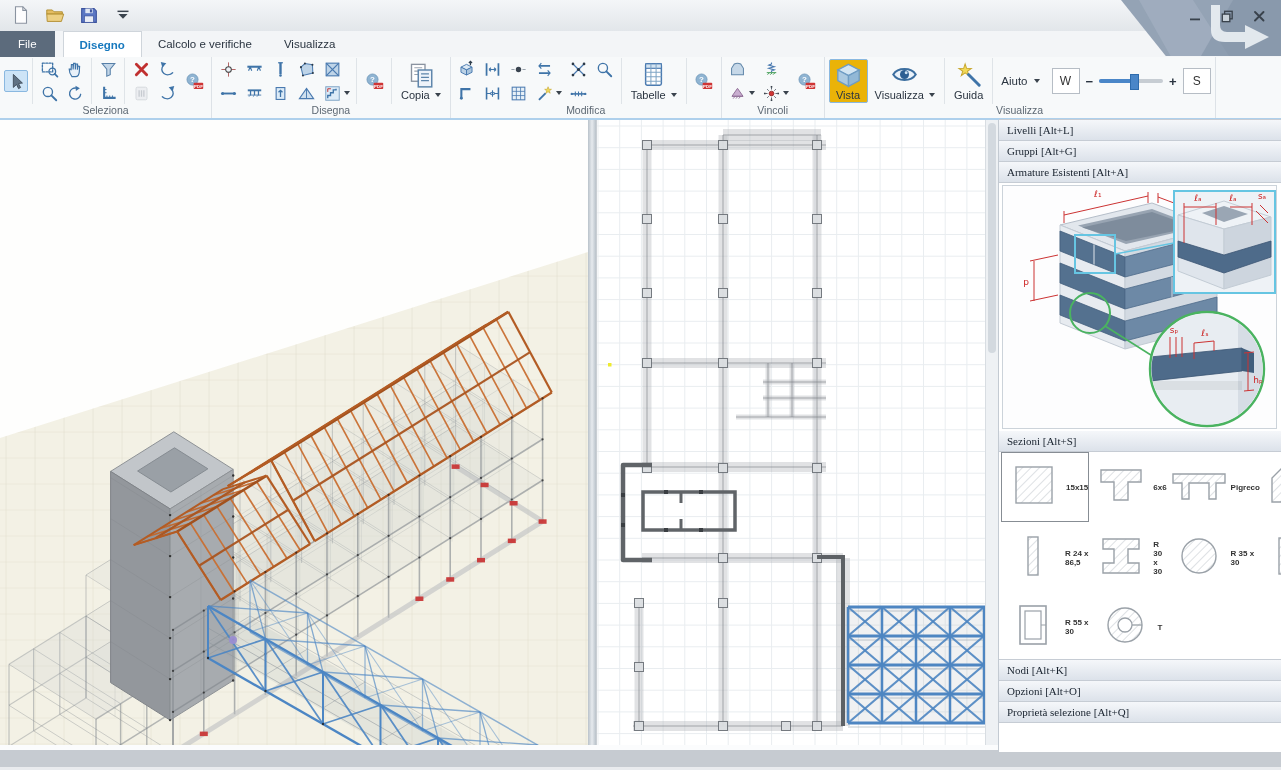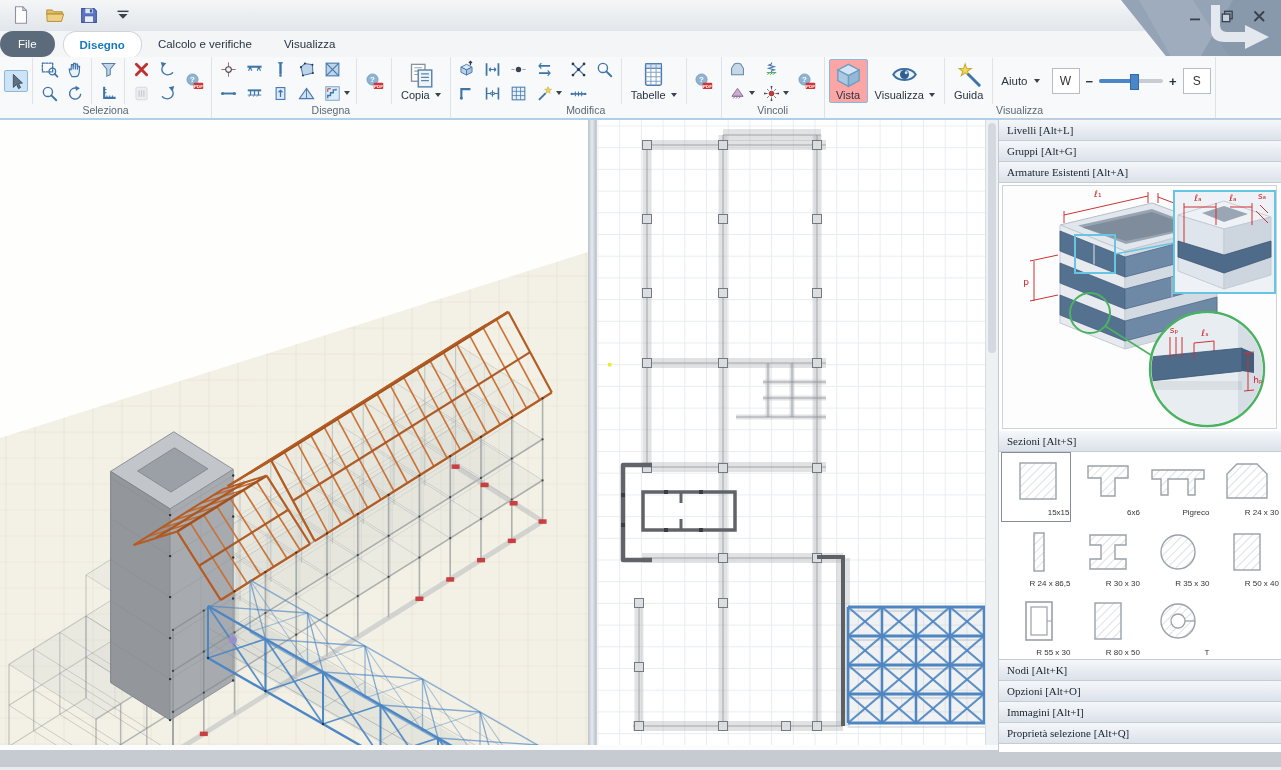--- a/index.html
+++ b/index.html
@@ -14,21 +14,21 @@
     clip-path:polygon(0 0,100% 0,100% 100%,28% 100%);z-index:5;}
   .corner .diag1{position:absolute;left:18px;top:0;width:90px;height:56px;background:#a7b4c4;opacity:.55;
     clip-path:polygon(0 0,60% 0,100% 100%,35% 100%);}
   .corner .diag2{position:absolute;right:0;top:0;width:80px;height:56px;background:#8292a6;opacity:.6;
     clip-path:polygon(40% 0,100% 0,100% 100%,0 100%);}
   .logo{position:absolute;right:4px;top:2px;width:84px;height:50px;}
   .winctl{position:absolute;right:14px;top:8px;display:flex;gap:16px;z-index:6;}
   .winbtn{width:16px;height:16px;display:block;cursor:default;}
   
   .tabbar{position:absolute;left:0;top:31px;width:100%;height:26px;background:#f3f5f7;}
-  .tab{display:inline-block;height:26px;line-height:26px;padding:0 16px;font-size:11.5px;color:#2a3440;vertical-align:top;border-radius:13px;}
+  .tab{display:inline-block;height:26px;line-height:26px;padding:0 16px;font-size:11.5px;color:#2a3440;vertical-align:top;}
   .tab.file{background:#5c6b7c;color:#fff;padding:0 18px;margin-right:8px;}
   .tab.active{background:#fff;color:#1779be;border:1px solid #cfd5db;border-bottom:none;font-weight:bold;}
   
   .ribbon{position:absolute;left:0;top:57px;width:100%;height:61px;background:#f7f9fa;
     border-bottom:2px solid #aed0ec;display:flex;align-items:stretch;}
   .rgroup{display:flex;flex-direction:column;border-right:1px solid #dde2e7;padding:1px 4px 0 4px;}
   .rbody{flex:1;display:flex;align-items:center;gap:2px;}
   .rlabel{height:14px;font-size:10.5px;color:#5d6873;text-align:center;line-height:13px;white-space:nowrap;}
   .tcol{display:flex;flex-direction:column;gap:2px;}
   .tool{width:24px;height:22px;border-radius:2px;display:flex;align-items:center;justify-content:center;box-sizing:border-box;}
@@ -36,21 +36,21 @@
   .tool .icon{width:19px;height:19px;display:block;}
   .tool.sel{background:#cde4f7;border:1px solid #8ab8e0;}
   .tool.tall{height:46px;width:26px;}
   .tool.dis{opacity:.75;}
   .vsep{width:1px;height:46px;background:#dfe4e8;margin:0 2px;align-self:center;}
   .dd{width:0;height:0;border-left:3.5px solid transparent;border-right:3.5px solid transparent;
       border-top:4px solid #3a434d;margin-left:2px;flex:none;}
   .bigbtn{display:flex;flex-direction:column;align-items:center;justify-content:center;
       padding:1px 5px;gap:1px;font-size:11px;color:#2a3440;border-radius:2px;box-sizing:border-box;}
   .bigbtn .icon{width:27px;height:27px;display:block;}
-  .bigbtn.sel{background:#fca5a5;border:1px solid #8ab8e0;}
+  .bigbtn.sel{background:#eab308;border:1px solid #8ab8e0;}
   .lblrow{display:flex;align-items:center;gap:3px;white-space:nowrap;}
   .aiuto{display:flex;align-items:center;gap:4px;font-size:11.5px;color:#2a3440;padding:0 4px;}
   .zoomctl{display:flex;align-items:center;gap:6px;margin-left:6px;}
   .wsbox{width:26px;height:24px;border:1px solid #b6bdc5;background:#fff;display:flex;
      align-items:center;justify-content:center;font-size:12px;color:#333;}
   .zsign{font-size:13px;font-weight:bold;color:#2a3440;}
   .track{width:64px;height:4px;background:#c7cdd3;position:relative;border-radius:2px;}
   .fillbar{position:absolute;left:0;top:0;height:100%;background:#4a86c8;border-radius:2px;}
   .thumb{position:absolute;top:-5px;width:7px;height:14px;background:#4a86c8;border:1px solid #2f6cad;}
   
@@ -63,21 +63,21 @@
   .scrollthumb{margin: 3px 2px;width:8px;height:230px;background:#d3d9df;border-radius:4px;}
   
   .sidebar{position:absolute;left:998px;top:120px;width:283px;height:632px;background:#fff;
      border-left:1px solid #c3cad2;box-sizing:border-box;z-index:3;}
   .shead{height:22px;background:linear-gradient(#f5f7fa,#dce2ea);border-top:1px solid #c6ccd4;
      border-bottom:1px solid #c6ccd4;margin-top:-1px;font-size:11px;color:#18222e;
      line-height:21px;padding-left:8px;box-sizing:border-box;font-family:Liberation Serif, serif;}
   .armature{height:248px;position:relative;padding:2px 3px;box-sizing:border-box;background:#fff;}
   #sections-grid{height:208px;display:grid;grid-template-columns:repeat(4,1fr);
      grid-template-rows:70px 72px 66px;padding:0 2px;box-sizing:border-box;}
-  .seccell{display:flex;flex-direction:column;align-items:flex-end;justify-content:center;box-sizing:border-box;}
+  .seccell{display:flex;flex-direction:row;align-items:center;justify-content:center;box-sizing:border-box;font-weight:bold;}
   .seccell.sel{border:1px solid #878d94;background:#fff;}
   .seccell .slabel{font-size:8px;color:#333;margin-top:0;}
   .dim{font-family:"DejaVu Sans",sans-serif;font-size:9px;fill:#c22;}
   
   .sbgap{position:absolute;left:0;top:745px;width:100%;height:5px;background:#fbfcfd;}
   .statusbar{position:absolute;left:0;top:750px;width:100%;height:17px;background:#c6cbd1;z-index:1;}
   .sbbottom{position:absolute;left:0;top:767px;width:100%;height:3px;background:#e9ebee;z-index:1;}
 </style>
 </head>
 <body>
@@ -1347,46 +1347,33 @@
               </defs>
               <rect x="19" y="4" width="26" height="38" fill="#fff" stroke="#9aa1a8" stroke-width="1.6"></rect>
               <rect x="24" y="9" width="16" height="28" fill="none" stroke="#9aa1a8" stroke-width="1.2"></rect>
               <line x1="40" y1="23" x2="45" y2="23" stroke="#9aa1a8"></line>
             </svg></span>
           <span class="slabel">R 55 x 30</span>
         </div>
         <div class="seccell">
           <span><svg width="64" height="46" viewBox="0 0 64 46">
               <defs>
-                <pattern id="h10" width="6" height="6" patternUnits="userSpaceOnUse" patternTransform="rotate(45)">
-                  <rect width="6" height="6" fill="#fff"></rect>
-                  <line x1="0" y1="0" x2="0" y2="6" stroke="#c9ced3" stroke-width="1.2"></line>
-                </pattern>
-              </defs>
-              <rect x="19" y="5" width="26" height="36" fill="url(#h10)" stroke="#9aa1a8" stroke-width="1.4"></rect>
-            </svg></span>
-          <span class="slabel">R 80 x 50</span>
-        </div>
-        <div class="seccell">
-          <span><svg width="64" height="46" viewBox="0 0 64 46">
-              <defs>
                 <pattern id="h11" width="6" height="6" patternUnits="userSpaceOnUse" patternTransform="rotate(45)">
                   <rect width="6" height="6" fill="#fff"></rect>
                   <line x1="0" y1="0" x2="0" y2="6" stroke="#c9ced3" stroke-width="1.2"></line>
                 </pattern>
               </defs>
               <circle cx="32" cy="23" r="17" fill="url(#h11)" stroke="#9aa1a8" stroke-width="1.4"></circle>
               <circle cx="32" cy="23" r="7" fill="#fff" stroke="#9aa1a8" stroke-width="1.3"></circle>
               <line x1="39" y1="23" x2="49" y2="23" stroke="#9aa1a8" stroke-width="1.3"></line>
             </svg></span>
           <span class="slabel">T</span>
         </div>
       </div>
     <div class="shead">Nodi [Alt+K]</div>
     <div class="shead">Opzioni [Alt+O]</div>
-    <div class="shead">Immagini [Alt+I]</div>
     <div class="shead">Proprietà selezione [Alt+Q]</div>
   </div>
 
   <div class="sbgap"></div>
   <div class="statusbar"></div>
   <div class="sbbottom"></div>
 </div>
 
 </body></html>

